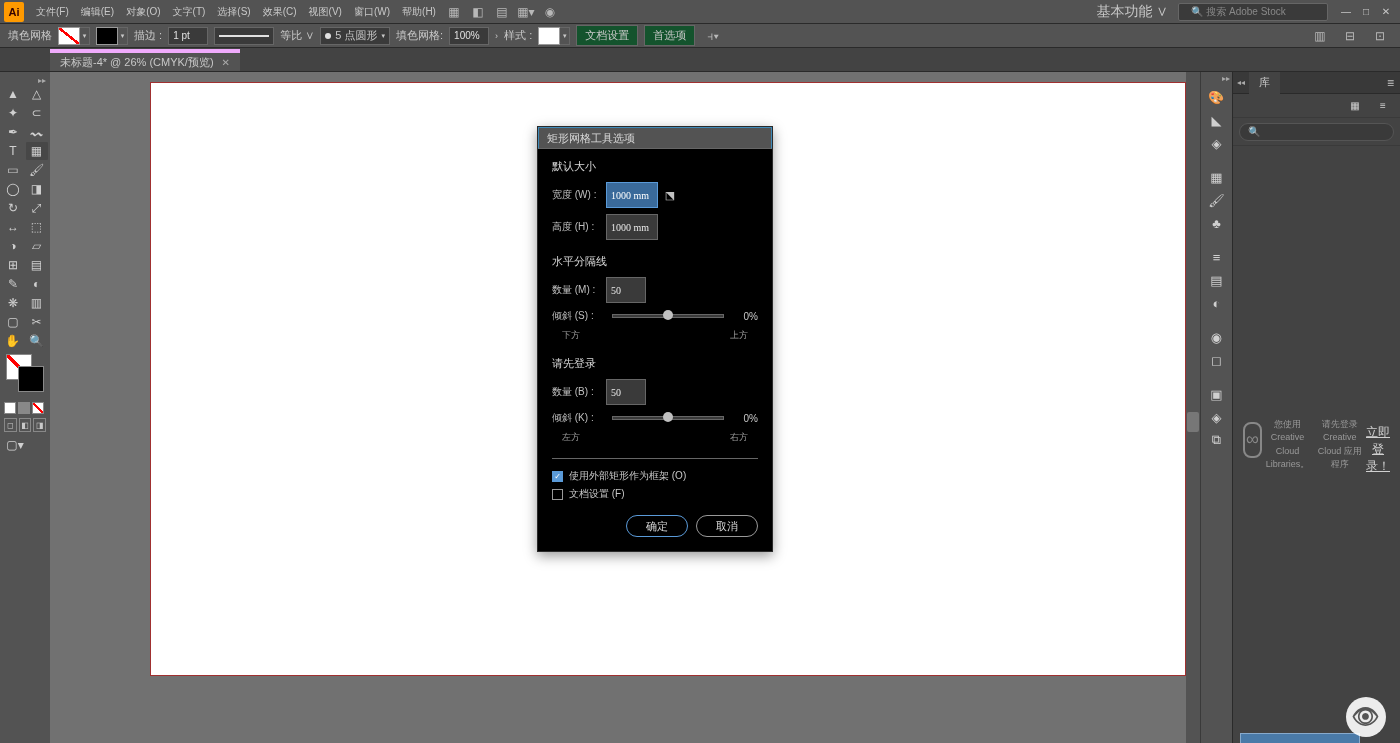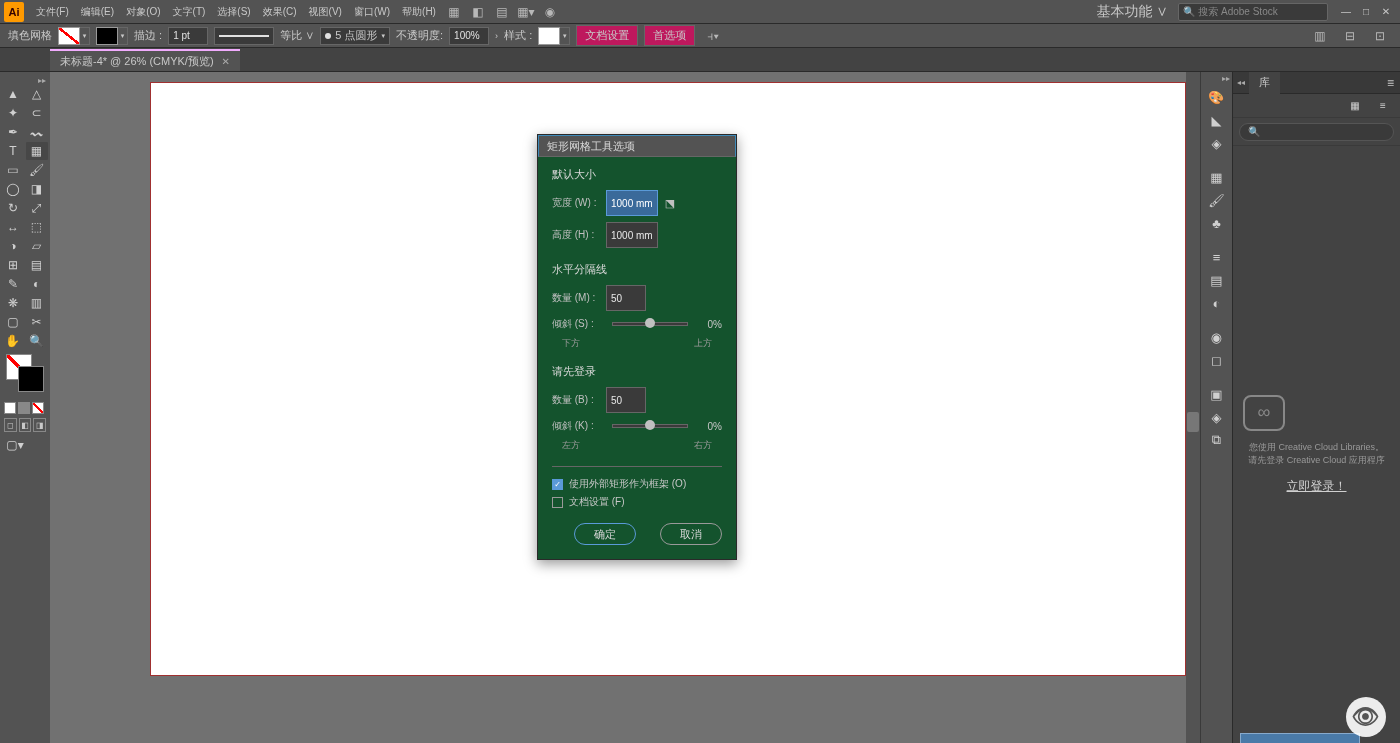--- a/index.html
+++ b/index.html
@@ -5,42 +5,42 @@
 * { margin: 0; padding: 0; box-sizing: border-box; font-family: "Microsoft YaHei", Arial, sans-serif; }
 body { background: #323232; color: #c8c8c8; font-size: 11px; overflow: hidden; width: 1400px; height: 743px; position: relative; }
 
 
 .top-menu { height: 24px; background: #535353; display: flex; align-items: center; padding: 0 4px; border-bottom: 1px solid #2a2a2a; }
 .app-logo { width: 20px; height: 20px; background: #ff9a00; color: #330000; font-weight: bold; font-size: 11px; display: flex; align-items: center; justify-content: center; border-radius: 2px; margin-right: 6px; }
 .menu-item { padding: 0 6px; cursor: pointer; font-size: 10px; }
 .menu-spacer { flex: 1; }
 .menu-icon { width: 20px; height: 18px; display: inline-flex; align-items: center; justify-content: center; cursor: pointer; margin: 0 2px; font-size: 12px; color: #b8b8b8; }
 .essentials { padding: 0 10px; font-size: 14px; cursor: pointer; }
-.search-box { width: 150px; height: 18px; background: #3a3a3a; border: 1px solid #666; border-radius: 2px; padding: 0 4px; font-size: 10px; color: #888; display: flex; align-items: center; }
+.search-box { width: 150px; height: 18px; background: #3a3a3a; border: 1px solid #666; border-radius: 2px; padding: 0 12px; font-size: 10px; color: #888; display: flex; align-items: center; }
 .window-btns { display: flex; margin-left: 8px; }
 .window-btn { width: 20px; height: 16px; display: flex; align-items: center; justify-content: center; cursor: pointer; color: #c8c8c8; font-size: 10px; }
 
 
 .control-bar { height: 24px; background: #535353; display: flex; align-items: center; padding: 0 8px; border-bottom: 1px solid #2a2a2a; gap: 6px; }
 .ctl-label { font-size: 11px; color: #c8c8c8; }
 .ctl-swatch { width: 22px; height: 18px; border: 1px solid #999; background: #ccc; position: relative; display: inline-block; }
 .ctl-swatch.none::after { content: ""; position: absolute; left: 0; top: 0; right: 0; bottom: 0; background: linear-gradient(to top right, transparent 45%, red 45%, red 55%, transparent 55%), #fff; }
 .ctl-swatch.black { background: #000; }
 .ctl-swatch.white { background: #fff; }
 .ctl-dd { width: 10px; height: 18px; display: inline-flex; align-items: center; justify-content: center; border: 1px solid #666; border-left: none; font-size: 7px; cursor: pointer; }
 .ctl-input { background: #3a3a3a; border: 1px solid #666; color: #e0e0e0; height: 18px; font-size: 10px; padding: 0 4px; }
 .ctl-w40 { width: 40px; }
 .stroke-line { width: 60px; height: 18px; border: 1px solid #666; background: #3a3a3a; display: flex; align-items: center; padding: 0 4px; }
 .stroke-line::before { content: ""; flex: 1; height: 2px; background: #e0e0e0; }
-.ctl-btn { padding: 2px 8px; border: 1px solid #666; background: #be185d; cursor: pointer; font-size: 11px; }
+.ctl-btn { padding: 2px 8px; border: 1px solid #666; background: #14532d; cursor: pointer; font-size: 11px; }
 .ctl-spacer { flex: 1; }
 
 
 .tab-bar { height: 24px; background: #434343; display: flex; align-items: flex-end; padding-left: 50px; border-bottom: 1px solid #2a2a2a; }
-.doc-tab { height: 22px; background: #535353; padding: 0 10px; display: flex; align-items: center; gap: 8px; font-size: 11px; border-top: 2px solid #f0abfc; }
+.doc-tab { height: 22px; background: #535353; padding: 0 10px; display: flex; align-items: center; gap: 8px; font-size: 11px; border-top: 4px solid #f0abfc; }
 .tab-close { cursor: pointer; font-size: 10px; color: #aaa; }
 
 
 .main-area { position: absolute; top: 72px; bottom: 0; left: 0; right: 0; display: flex; }
 .tool-col { width: 50px; background: #535353; padding: 4px 2px; }
 .tool-grid { display: grid; grid-template-columns: 1fr 1fr; gap: 1px; }
 .tool { width: 22px; height: 18px; display: flex; align-items: center; justify-content: center; cursor: pointer; font-size: 12px; color: #d0d0d0; border-radius: 1px; }
 .tool.sel { background: #474747; }
 .color-area { padding: 4px 2px; position: relative; height: 50px; }
 .color-fg { width: 26px; height: 26px; background: #fff; border: 1px solid #888; position: absolute; left: 4px; top: 4px; }
@@ -66,46 +66,46 @@
 .dock-gap { height: 8px; }
 
 .lib-panel { width: 168px; background: #434343; border-left: 1px solid #2a2a2a; display: flex; flex-direction: column; }
 .lib-tab-row { height: 22px; background: #393939; display: flex; align-items: center; border-bottom: 1px solid #2a2a2a; }
 .lib-tab-row .arrow { font-size: 8px; padding: 0 4px; color: #aaa; }
 .lib-tab { padding: 0 10px; height: 22px; display: flex; align-items: center; font-size: 11px; background: #434343; }
 .lib-menu { margin-left: auto; padding: 0 6px; cursor: pointer; font-size: 12px; }
 .lib-row2 { height: 24px; display: flex; align-items: center; justify-content: flex-end; padding: 0 6px; gap: 6px; border-bottom: 1px solid #3a3a3a; }
 .lib-search-row { height: 28px; display: flex; align-items: center; padding: 0 6px; border-bottom: 1px solid #3a3a3a; }
 .lib-search { flex: 1; height: 18px; background: #3a3a3a; border: 1px solid #555; border-radius: 9px; padding: 0 8px; font-size: 10px; color: #888; display: flex; align-items: center; gap: 4px; }
-.lib-body { flex: 1; display: flex; flex-direction: column; justify-content: center; padding: 20px 10px; text-align: center; }
+.lib-body { flex: 1; display: flex; flex-direction: row; align-items: center; justify-content: center; padding: 20px 10px; text-align: center; }
 .cc-icon { width: 42px; height: 36px; border: 2px solid #888; border-radius: 8px; margin-bottom: 10px; position: relative; }
 .cc-icon::after { content: "∞"; position: absolute; inset: 0; display: flex; align-items: center; justify-content: center; font-size: 18px; color: #888; }
 .lib-text { font-size: 9px; color: #999; line-height: 1.5; }
 .lib-link { font-size: 12px; text-decoration: underline; color: #d0d0d0; margin-top: 10px; cursor: pointer; }
 
 
-.dialog { position: absolute; left: 537px; top: 126px; width: 200px; background: #14532d; border: 1px solid #2a2a2a; box-shadow: 0 4px 12px rgba(0,0,0,.4); margin-top: 8px; }
+.dialog { position: absolute; left: 537px; top: 126px; width: 236px; background: #000000; border: 1px solid #2a2a2a; box-shadow: 0 4px 12px rgba(0,0,0,.4); }
 .dialog-title { height: 22px; background: #535353; border: 1px solid #3f8ab8; border-bottom: 1px solid #666; padding: 0 8px; display: flex; align-items: center; font-size: 11px; color: #d8d8d8; }
 .dialog-body { padding: 10px 14px 14px; }
 .dlg-section { margin-bottom: 14px; }
 .dlg-head { font-size: 11px; margin-bottom: 8px; color: #d8d8d8; }
 .dlg-row { display: flex; align-items: center; gap: 4px; margin-bottom: 6px; font-size: 10px; }
 .dlg-label { width: 50px; text-align: left; color: #c0c0c0; }
-.dlg-input { width: 52px; height: 18px; background: #3a3a3a; border: 1px solid #666; color: #e8e8e8; font-size: 10px; padding: 12px 4px; }
+.dlg-input { width: 52px; height: 18px; background: #3a3a3a; border: 1px solid #666; color: #e8e8e8; font-size: 10px; padding: 12px 4px; font-family: Liberation Serif, serif; }
 .dlg-input.selected { background: #3a6a9a; border-color: #5a9ad8; color: #fff; }
 .link-icon { width: 16px; height: 16px; display: flex; align-items: center; justify-content: center; font-size: 11px; color: #c0c0c0; cursor: pointer; }
 .slider { flex: 1; height: 4px; background: #3a3a3a; border: 1px solid #666; position: relative; margin: 0 6px; }
 .slider-thumb { position: absolute; left: 50%; top: -5px; width: 10px; height: 10px; background: #c0c0c0; border-radius: 50%; transform: translateX(-50%); cursor: pointer; }
 .slider-val { width: 24px; font-size: 10px; text-align: right; }
 .slider-labels { display: flex; justify-content: space-between; font-size: 9px; color: #999; padding: 0 10px; margin-top: 2px; }
 .dlg-divider { border-top: 1px solid #666; margin: 10px 0; }
 .dlg-check { display: flex; align-items: center; gap: 6px; font-size: 10px; margin-bottom: 4px; }
 .chk { width: 11px; height: 11px; border: 1px solid #999; display: inline-flex; align-items: center; justify-content: center; font-size: 8px; color: #fff; cursor: pointer; }
 .chk.on { background: #5a9ad8; border-color: #5a9ad8; }
-.dlg-buttons { display: flex; justify-content: flex-end; gap: 24px; margin-top: 14px; }
+.dlg-buttons { display: flex; justify-content: flex-end; gap: 8px; margin-top: 14px; }
 .dlg-btn { width: 62px; height: 22px; border: 1px solid #999; border-radius: 11px; background: transparent; color: #d8d8d8; font-size: 11px; cursor: pointer; display: flex; align-items: center; justify-content: center; }
 .dlg-btn.primary { border-color: #5a9ad8; }
 
 
 .watermark { position: absolute; right: 14px; bottom: 6px; font-size: 36px; font-weight: bold; color: rgba(255,255,255,.92); display: flex; align-items: center; gap: 6px; font-style: italic; letter-spacing: 1px; }
 .wm-icon { width: 40px; height: 40px; border-radius: 50%; background: rgba(255,255,255,.9); display: flex; align-items: center; justify-content: center; color: #555; font-size: 22px; font-style: normal; }
 
 
 .task-peek { position: absolute; bottom: 0; left: 1240px; width: 120px; height: 10px; background: #4a7aa8; border: 1px solid #88aacc; border-bottom: none; }
 </style>
@@ -150,21 +150,21 @@
   </span>
   <span class="ctl-label">描边 :</span>
   <input class="ctl-input ctl-w40" value="1 pt" style="">
   <span class="stroke-line"></span>
   <span class="ctl-label">等比 ∨</span>
   <span style="display:inline-flex;align-items:center;gap:4px;border:1px solid #666;padding:0 4px;height:18px;background:#3a3a3a">
     <span style="width:6px;height:6px;background:#e0e0e0;border-radius:50%"></span>
     <span class="ctl-label">5 点圆形</span>
     <span style="font-size:7px">▾</span>
   </span>
-  <span class="ctl-label">不透明度:</span>
+  <span class="ctl-label">填色网格:</span>
   <input class="ctl-input ctl-w40" value="100%" style="">
   <span style="font-size:9px;cursor:pointer">›</span>
   <span class="ctl-label">样式 :</span>
   <span style="display:inline-flex">
     <span class="ctl-swatch white"></span>
     <span class="ctl-dd">▾</span>
   </span>
   <span class="ctl-btn">文档设置</span>
   <span class="ctl-btn">首选项</span>
   <span class="menu-icon">⫞▾</span>

